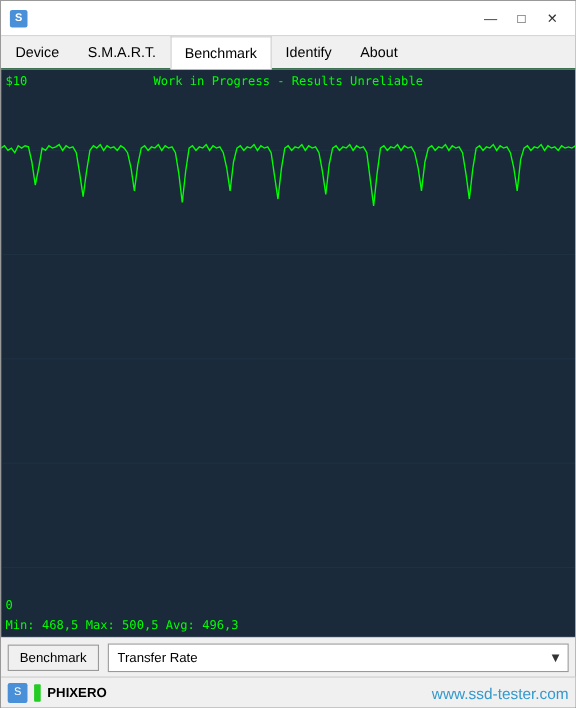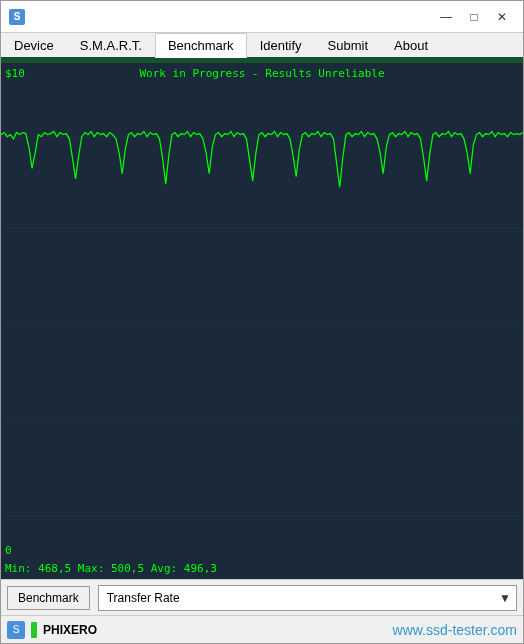--- a/index.html
+++ b/index.html
@@ -71,21 +71,21 @@
       align-items: center;
       justify-content: center;
       color: #333;
     }
 
     .menu-bar {
       background: #f0f0f0;
       height: 30px;
       display: flex;
       align-items: stretch;
-      border-bottom: 6px solid #14532d;
+      border-bottom: 1px solid #14532d;
     }
 
     .menu-item {
       padding: 0 12px;
       display: flex;
       align-items: center;
       cursor: pointer;
       font-size: 13px;
       color: #000;
       border: 1px solid transparent;
@@ -261,21 +261,20 @@
       <button class="title-btn">□</button>
       <button class="title-btn close">✕</button>
     </div>
   </div>
 
   <div class="menu-bar">
     <div class="menu-item">Device</div>
     <div class="menu-item">S.M.A.R.T.</div>
     <div class="menu-item active">Benchmark</div>
     <div class="menu-item">Identify</div>
-    <div class="menu-item">Submit</div>
     <div class="menu-item">About</div>
   </div>
 
   <div class="main-content">
 
     <div class="chart-area">
       <span class="chart-label-y-top">$10</span>
       <span class="chart-title">Work in Progress - Results Unreliable</span>
       <span class="chart-label-y-bottom">0</span>
       <span class="chart-stats">Min: 468,5   Max: 500,5   Avg: 496,3</span>

